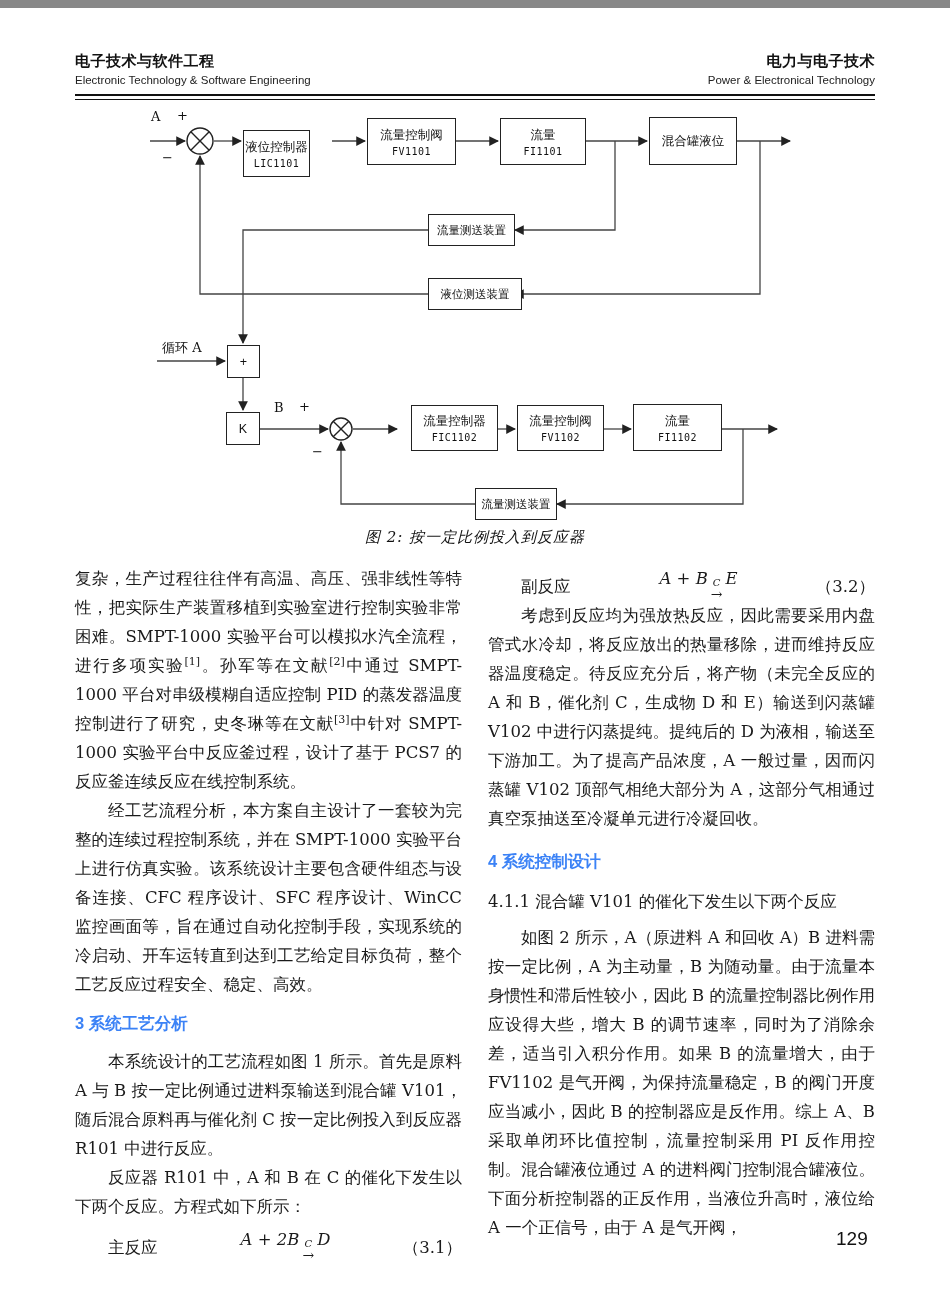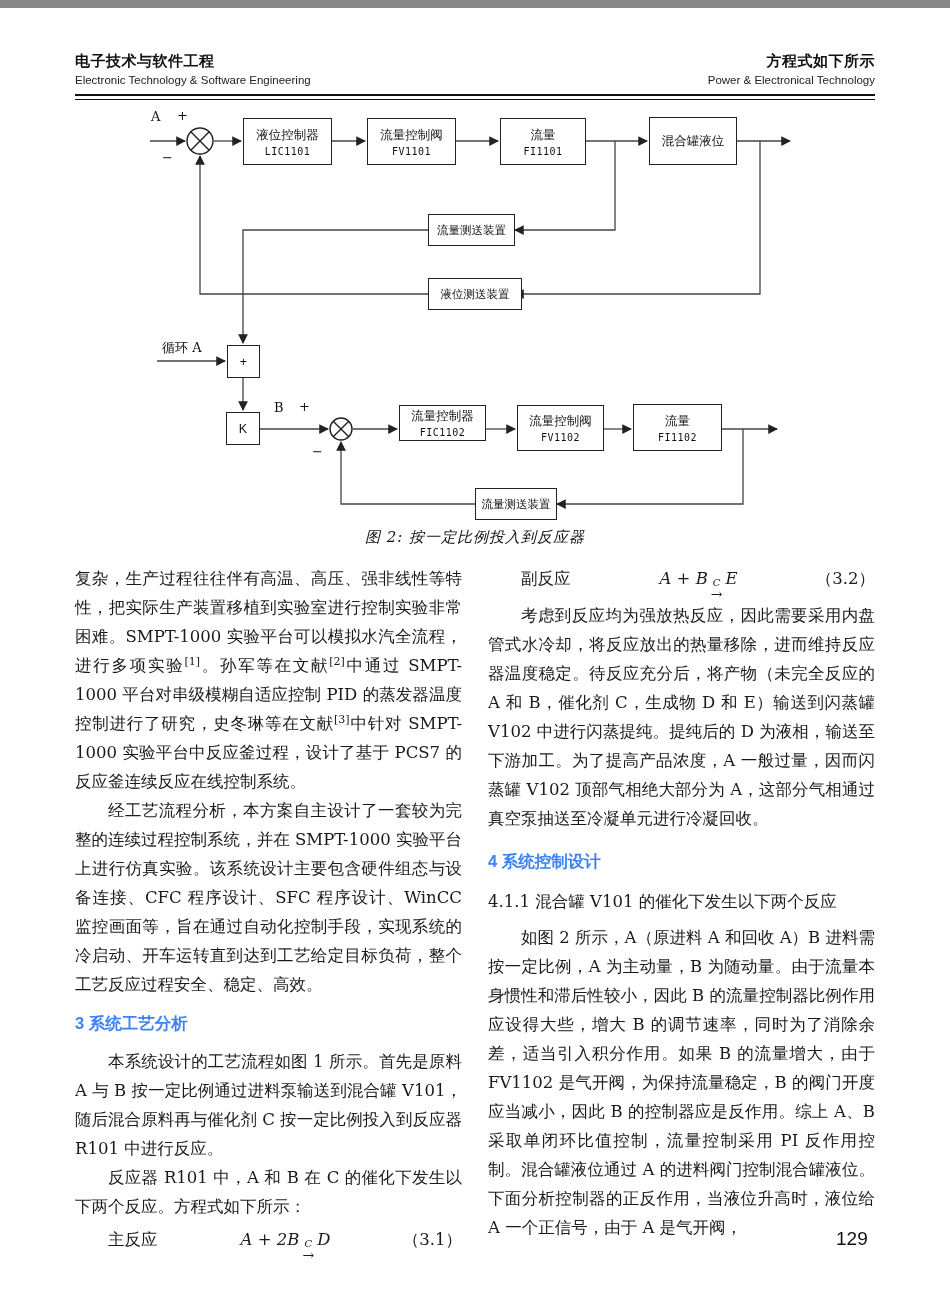--- a/index.html
+++ b/index.html
@@ -24,41 +24,41 @@
            font-style:italic;font-size:15px;color:#111;letter-spacing:1px;}
   
   .cols{position:absolute;top:556px;left:75px;width:800px;display:flex;gap:26px;}
   .col{flex:1;min-width:0;}
   .col p{margin:0;font-size:16.5px;line-height:29px;text-align:justify;}
   .indent{text-indent:2em;}
   sup{font-size:11px;line-height:0;}
   .h-num{font-family:"Liberation Sans", sans-serif;font-weight:bold;font-size:16.5px;color:#3b82f6;margin:14px 0 12px;}
   .h-sub{font-style:italic;font-size:16px;margin:18px 0 10px;}
   .h-subsub{font-size:16.5px;margin:18px 0 10px;font-style:normal;}
-  .eq{display:flex;align-items:flex-start;margin-top:4px;font-size:16.5px;line-height:29px;}
+  .eq{display:flex;align-items:flex-end;margin-top:4px;font-size:16.5px;line-height:29px;}
   .eq-label{width:112px;text-indent:2em;flex:none;}
   .eq-body{flex:1;text-align:center;font-style:italic;font-family:"DejaVu Serif", serif;}
   .eq-num{width:78px;text-align:right;flex:none;}
   .arrow-stack{display:inline-flex;flex-direction:column;align-items:center;line-height:1;margin:0 3px;vertical-align:-2px;}
   .arrow-stack .over{font-size:10px;font-style:italic;}
   .arrow-stack .arr{font-size:14px;margin-top:-1px;font-style:normal;}
   .pageno{position:absolute;left:836px;top:1220px;font-family:"Liberation Sans", sans-serif;font-size:19px;color:#111;}
 </style>
 </head>
 <body>
 
 <div class="page">
 
   <div class="hdr">
     <div class="hdr-left">
       <div class="cn">电子技术与软件工程</div>
       <div class="en">Electronic Technology &amp; Software Engineering</div>
     </div>
     <div class="hdr-right">
-      <div class="cn">方程式如下所示</div>
+      <div class="cn">电力与电子技术</div>
       <div class="en">Power &amp; Electronical Technology</div>
     </div>
   </div>
   <div class="rule"></div>
 
   <div class="fig">
     <svg width="950" height="460" viewBox="0 0 950 460">
       <defs>
         <marker id="ah" viewBox="0 0 10 10" refX="9" refY="5" markerWidth="7.5" markerHeight="7.5" orient="auto-start-reverse">
           <path d="M0,0 L10,5 L0,10 z" fill="#222"></path>
@@ -98,21 +98,21 @@
         <line x1="190.8" y1="47.2" x2="209.2" y2="28.8"></line>
       </g>
 
       <g stroke="#222" stroke-width="1.4" fill="#fff">
         <circle cx="341" cy="326" r="11"></circle>
         <line x1="333.2" y1="318.2" x2="348.8" y2="333.8"></line>
         <line x1="333.2" y1="333.8" x2="348.8" y2="318.2"></line>
       </g>
     </svg>
 
-    <div class="blk" style="left:243px;top:15px;width:89px;height:47px">
+    <div class="blk" style="left:243px;top:27px;width:67px;height:47px">
       <div class="blk-cn">液位控制器</div>
       <div class="blk-tag">LIC1101</div>
     </div>
     <div class="blk" style="left:367px;top:15px;width:89px;height:47px">
       <div class="blk-cn">流量控制阀</div>
       <div class="blk-tag">FV1101</div>
     </div>
     <div class="blk" style="left:500px;top:15px;width:86px;height:47px">
       <div class="blk-cn">流量</div>
       <div class="blk-tag">FI1101</div>
@@ -127,21 +127,21 @@
       <div class="blk-cn">液位测送装置</div>
     </div>
 
     <div class="blk" style="left:227px;top:242px;width:33px;height:33px">
       <div class="blk-cn">+</div>
     </div>
     <div class="blk" style="left:226px;top:309px;width:34px;height:33px">
       <div class="blk-cn">K</div>
     </div>
 
-    <div class="blk" style="left:399px;top:302px;width:87px;height:36px">
+    <div class="blk" style="left:411px;top:302px;width:87px;height:46px">
       <div class="blk-cn">流量控制器</div>
       <div class="blk-tag">FIC1102</div>
     </div>
     <div class="blk" style="left:517px;top:302px;width:87px;height:46px">
       <div class="blk-cn">流量控制阀</div>
       <div class="blk-tag">FV1102</div>
     </div>
     <div class="blk" style="left:633px;top:301px;width:89px;height:47px">
       <div class="blk-cn">流量</div>
       <div class="blk-tag">FI1102</div>

